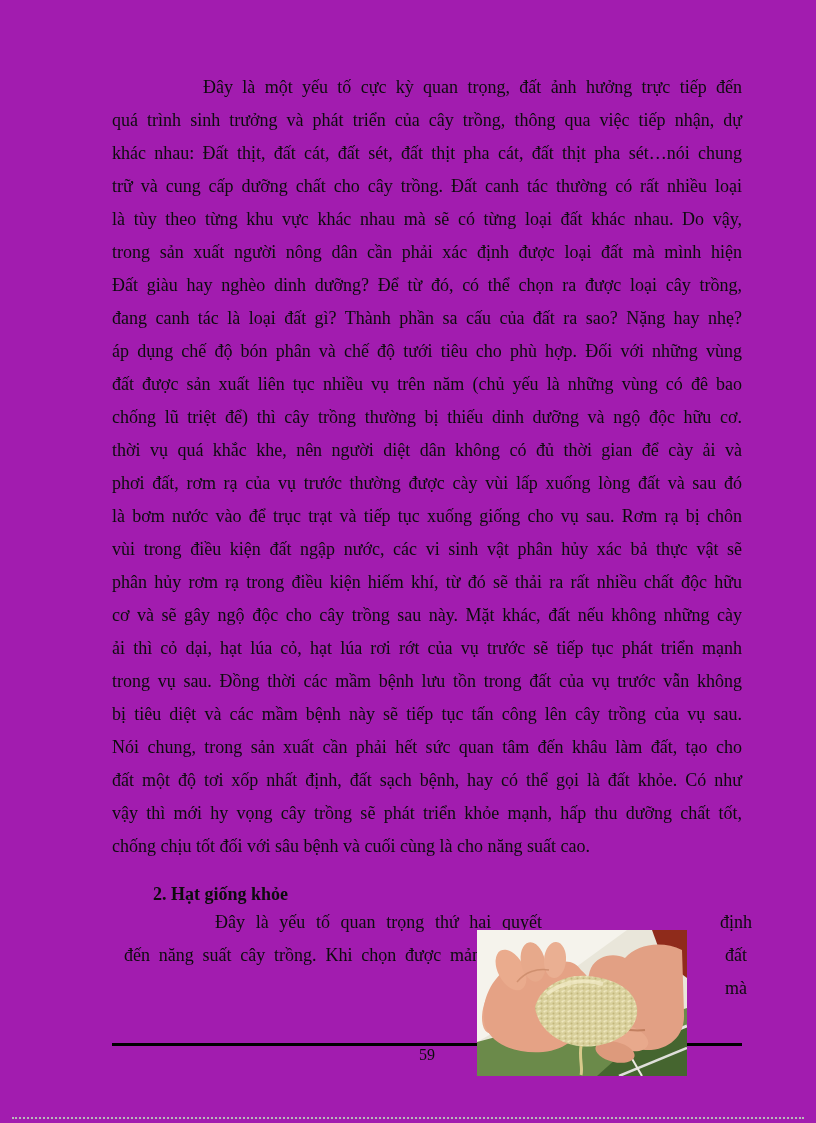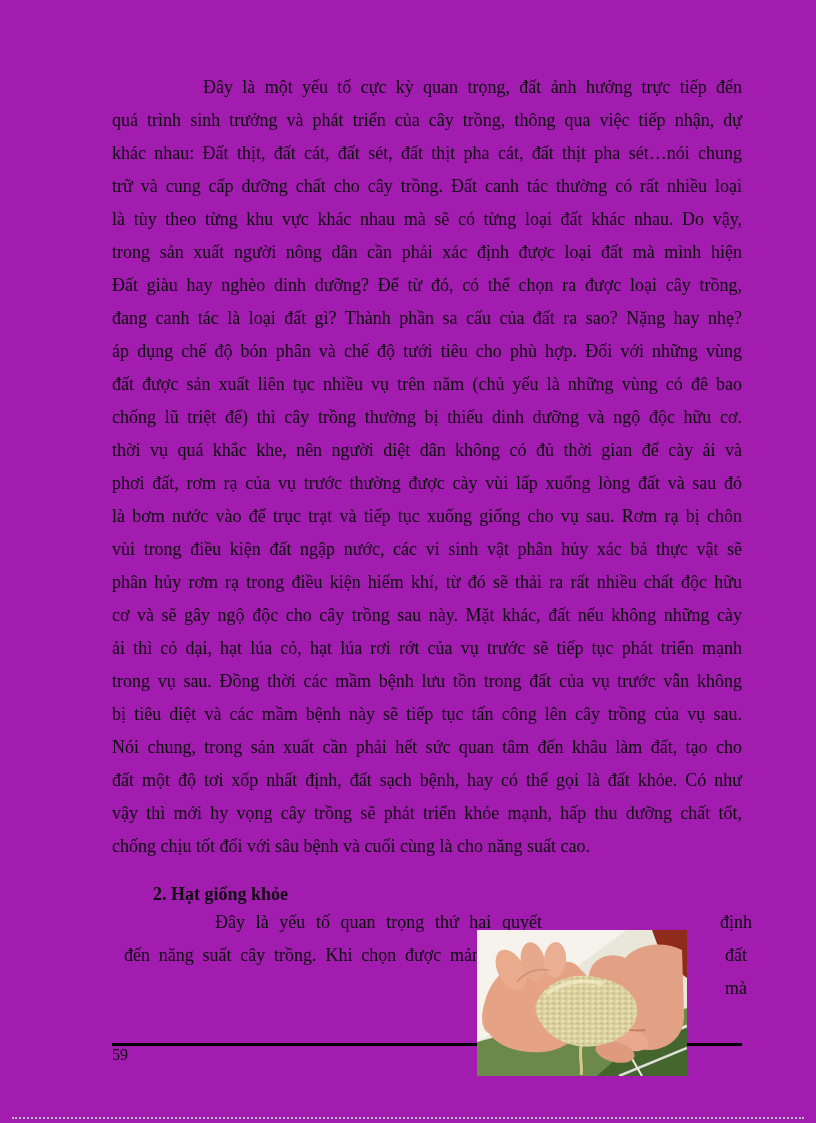--- a/index.html
+++ b/index.html
@@ -42,21 +42,21 @@
   .photo{
     position:absolute;left:477px;top:930px;width:210px;height:146px;
     z-index:3;line-height:0;
   }
   .footer-rule{
     position:absolute;left:112px;top:1043px;width:630px;height:3px;
     background:#000000;z-index:1;
   }
   .page-number{
     position:absolute;left:112px;top:1046px;width:630px;
-    text-align:left;font-size:16px;line-height:18px;z-index:1;
+    text-align:center;font-size:16px;line-height:18px;z-index:1;
   }
   .page-break-dots{
     position:absolute;left:12px;top:1117px;width:792px;height:0;
     border-top:2px dotted #b9b9b9;z-index:0;
   }
 </style>
 </head>
 <body>
 
 <div class="page">

